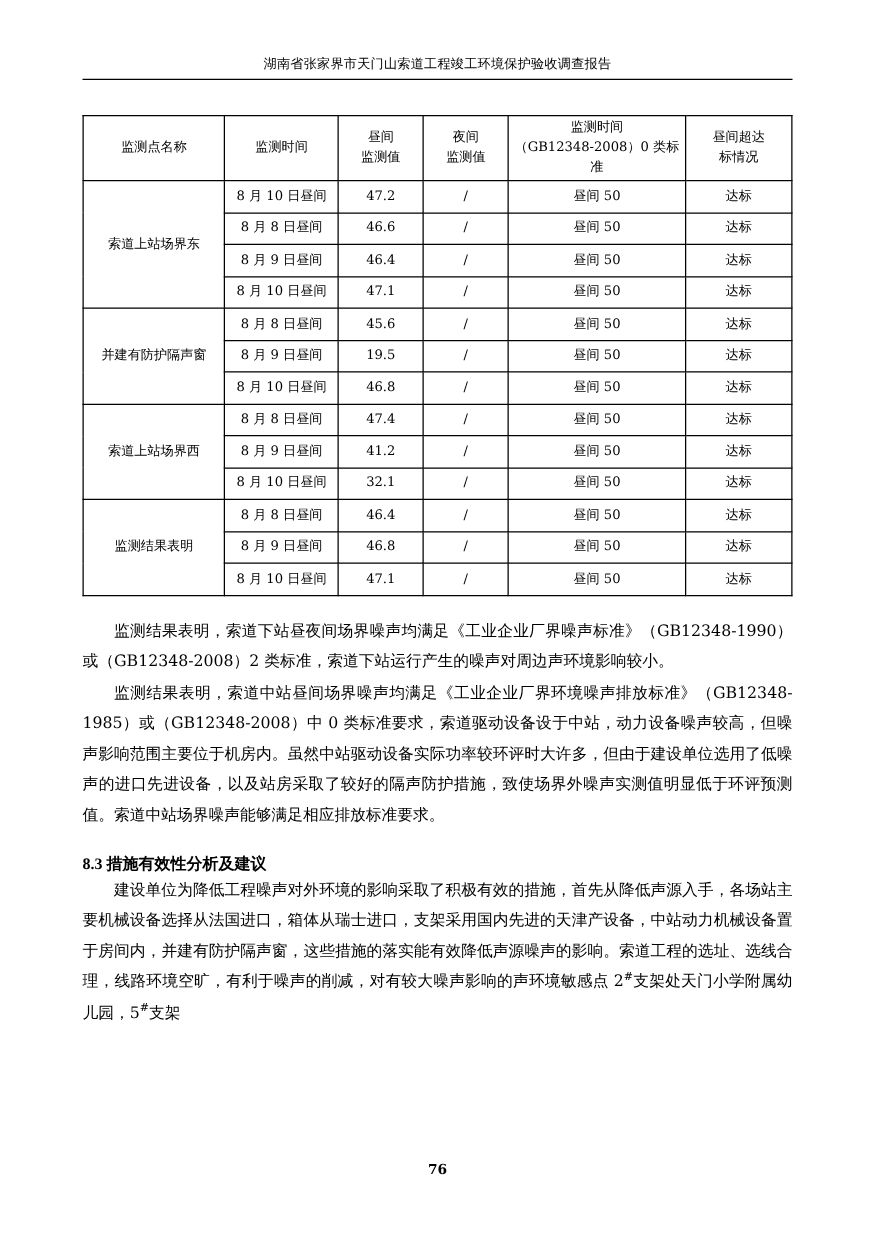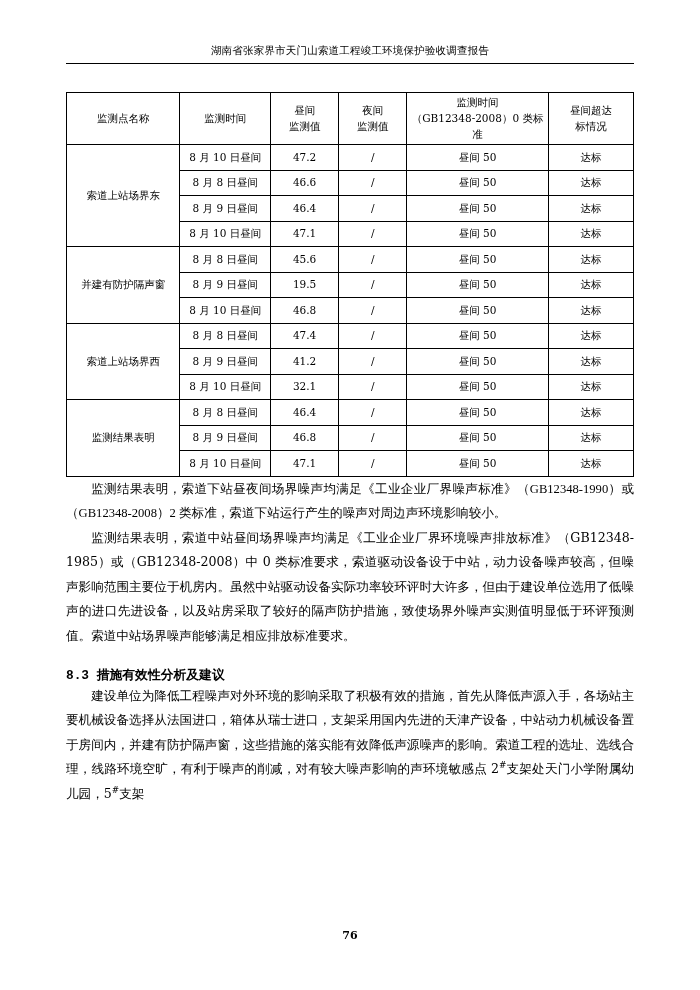--- a/index.html
+++ b/index.html
@@ -68,28 +68,28 @@
   }
   p.body-text {
     font-size: 12.6px;
     line-height: 1.95;
     margin: 0;
     text-align: justify;
     text-justify: inter-ideograph;
     text-indent: 2em;
   }
   p.first-para {
-    font-family: Liberation Serif, serif;
+    margin-top: 16px;
   }
   h3.section {
     font-size: 12.8px;
     font-weight: bold;
     margin: 18px 0 0 0;
     text-align: left;
-    font-family: Liberation Mono, monospace;
+    font-family: Liberation Serif, serif;
   }
   .page-number {
     position: absolute;
     bottom: 48px;
     left: 0;
     width: 700px;
     text-align: center;
     font-size: 11px;
     font-weight: bold;
   }

